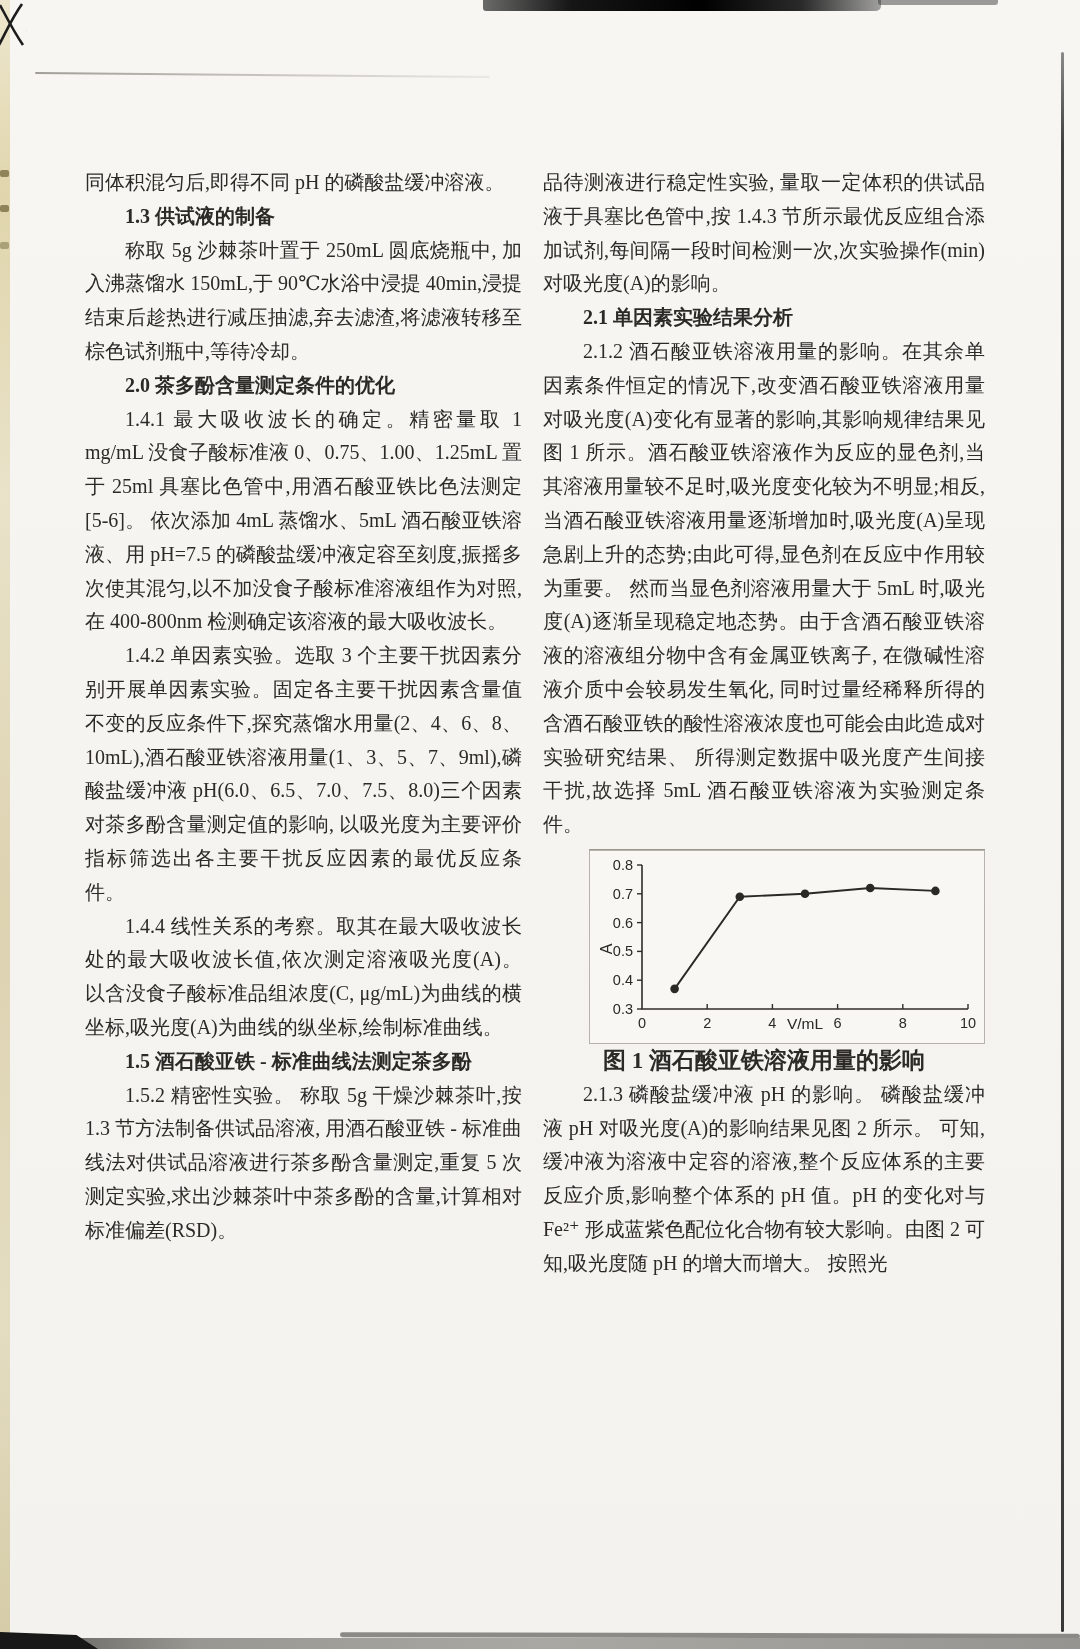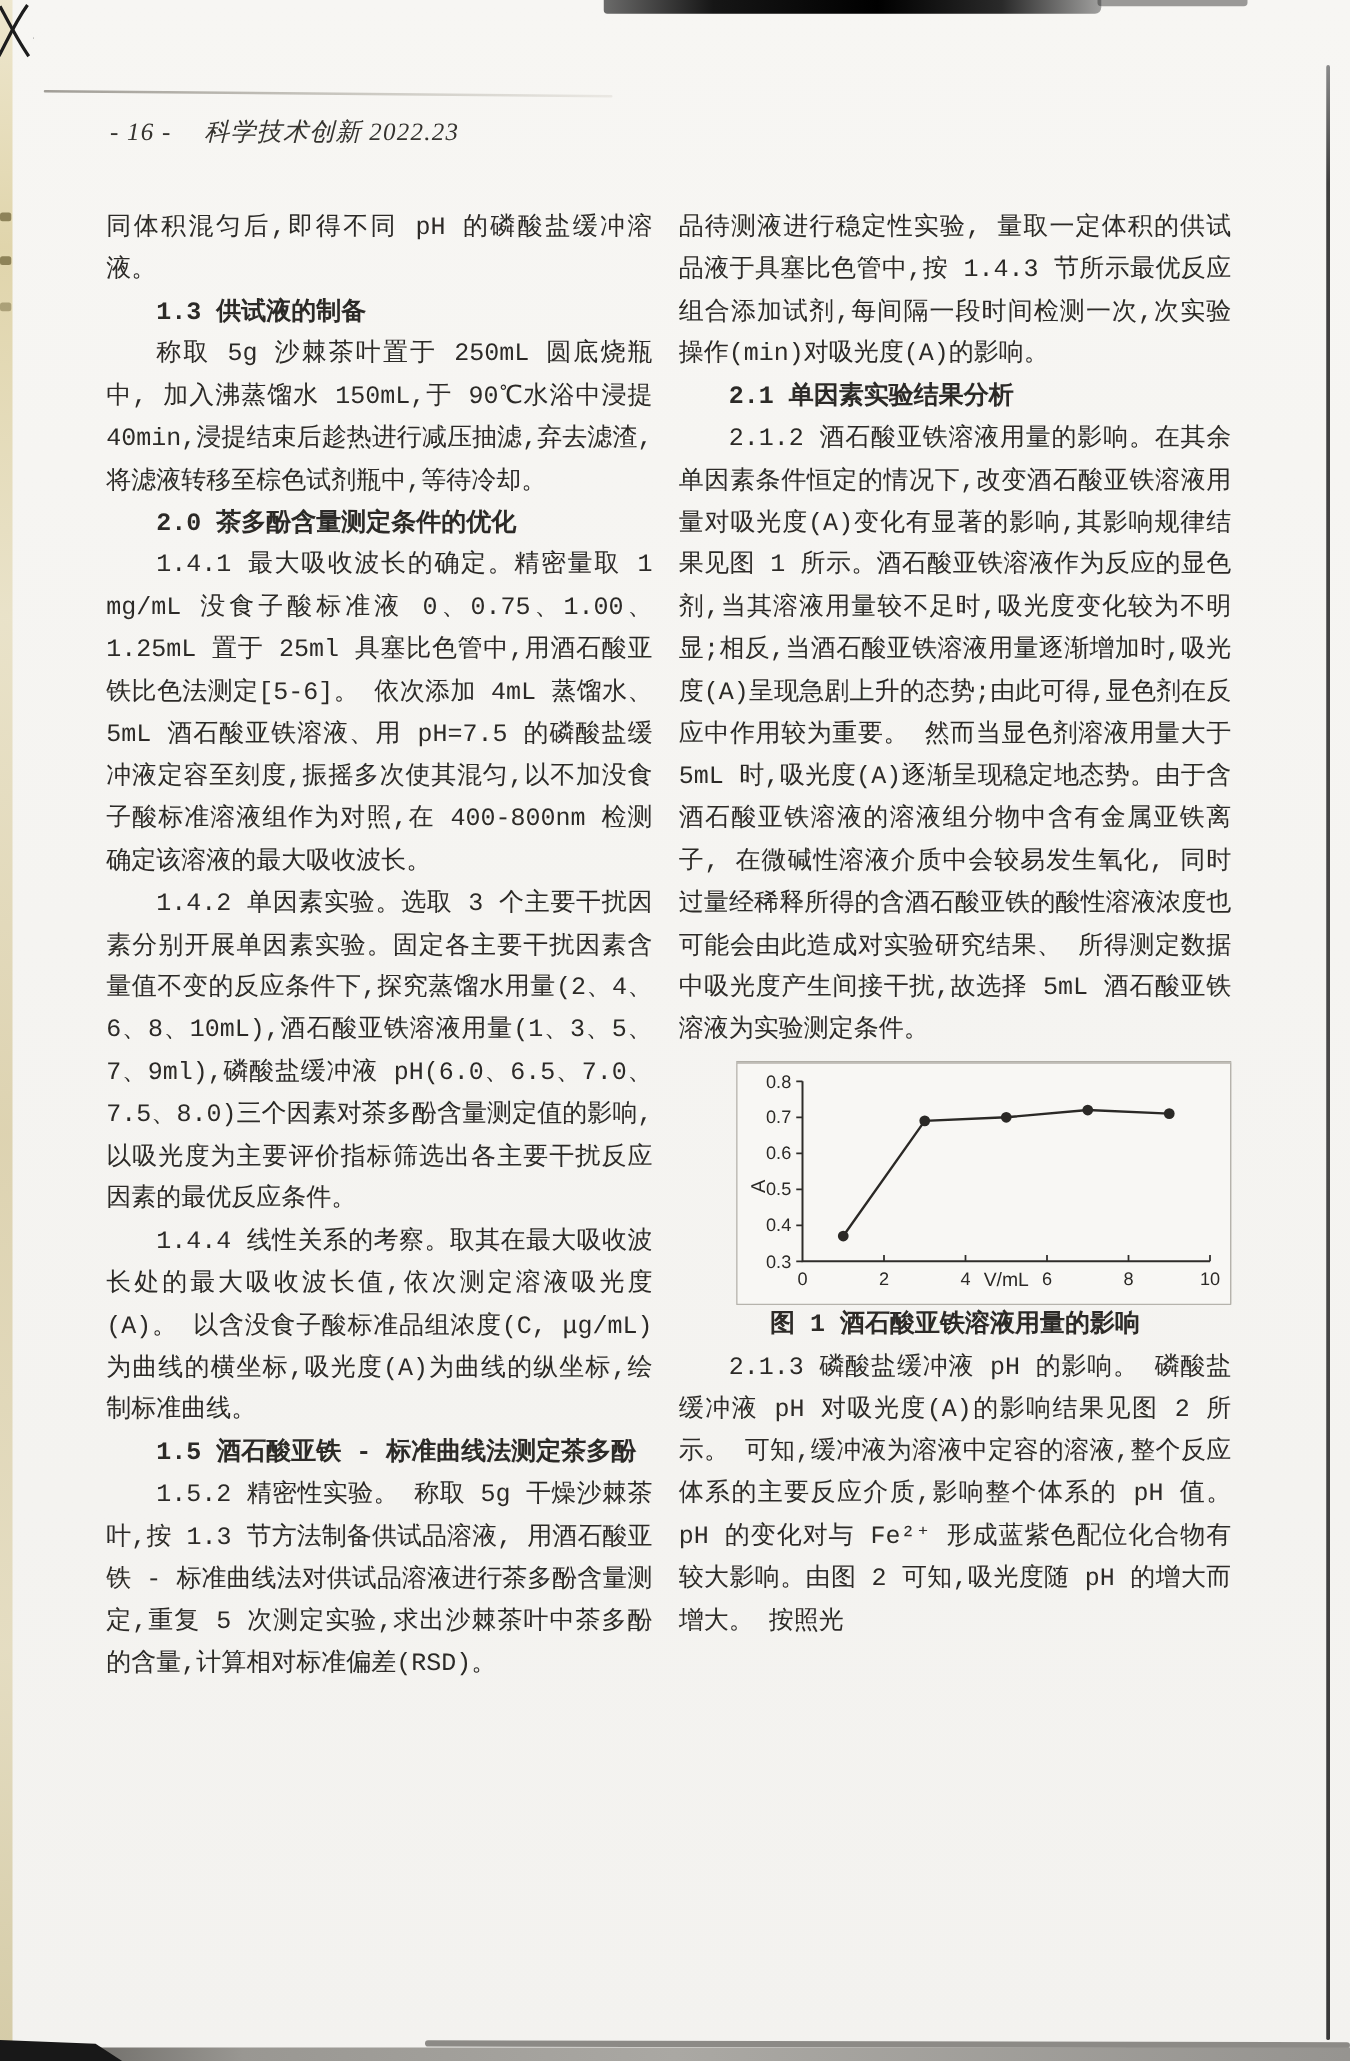--- a/index.html
+++ b/index.html
@@ -13,34 +13,34 @@
   .header{
     position:absolute;left:88px;top:92px;
     font-style:italic;font-size:20px;color:#35332f;letter-spacing:1px;
     white-space:nowrap;
   }
   .header .pageno{margin-right:26px;}
   .col{
     position:absolute;top:166px;font-size:20px;line-height:33.8px;
     text-align:justify;
   }
-  .col p{margin:0;text-indent:2em;font-family:Liberation Mono, monospace;}
+  .col p{margin:0;text-indent:2em;}
   .col p.noindent{text-indent:0;}
   .col p.heading{font-weight:bold;}
   .left-col{left:85px;width:437px;}
   .right-col{left:543px;width:442px;}
   .fig-box{
     width:394px;height:192px;margin:8px 0 0 46px;
     border:1px solid #b6b3ac;
     background:#f8f7f4;
     box-shadow:0 -1px 0 #9a978f;
     position:relative;
   }
   .fig-caption{
-    text-align:center;font-weight:bold;font-size:20px;
+    text-align:center;font-weight:bold;font-size:23px;
     margin-top:9px;margin-bottom:2px;text-indent:0 !important;
   }
   svg text{font-family:"Liberation Sans","DejaVu Sans",sans-serif;}
   
   .art{position:absolute;}
   .left-strip{
     left:0;top:0;width:10px;height:1649px;
     background:linear-gradient(180deg,#ece4c8 0%,#dccf9f 12%,#e7dfc2 30%,#d9cda6 55%,#e2d9ba 80%,#cfc49a 100%);
     opacity:.85;
   }
@@ -91,23 +91,20 @@
     <path d="M30,28 l9,2" stroke="#333" stroke-width="2" fill="none"></path>
   </svg>
   <div class="art pencil-line"></div>
   <div class="art top-band"></div>
   <div class="art top-band2"></div>
   <div class="art right-line"></div>
   <div class="art bottom-line"></div>
   <div class="art bottom-band"></div>
   <div class="art bottom-corner"></div>
 
-  <div class="header">
-    <span class="pageno">- 16 -</span><span>科学技术创新 2022.23</span>
-  </div>
 
   <div class="col left-col" id="left-paras">
       <p class="noindent">同体积混匀后,即得不同 pH 的磷酸盐缓冲溶液。</p>
       <p class="heading">1.3 供试液的制备</p>
       <p>称取 5g 沙棘茶叶置于 250mL 圆底烧瓶中, 加入沸蒸馏水 150mL,于 90℃水浴中浸提 40min,浸提结束后趁热进行减压抽滤,弃去滤渣,将滤液转移至棕色试剂瓶中,等待冷却。</p>
       <p class="heading">2.0 茶多酚含量测定条件的优化</p>
       <p>1.4.1 最大吸收波长的确定。精密量取 1 mg/mL 没食子酸标准液 0、0.75、1.00、1.25mL 置于 25ml 具塞比色管中,用酒石酸亚铁比色法测定[5-6]。 依次添加 4mL 蒸馏水、5mL 酒石酸亚铁溶液、用 pH=7.5 的磷酸盐缓冲液定容至刻度,振摇多次使其混匀,以不加没食子酸标准溶液组作为对照,在 400-800nm 检测确定该溶液的最大吸收波长。</p>
       <p>1.4.2 单因素实验。选取 3 个主要干扰因素分别开展单因素实验。固定各主要干扰因素含量值不变的反应条件下,探究蒸馏水用量(2、4、6、8、10mL),酒石酸亚铁溶液用量(1、3、5、7、9ml),磷酸盐缓冲液 pH(6.0、6.5、7.0、7.5、8.0)三个因素对茶多酚含量测定值的影响, 以吸光度为主要评价指标筛选出各主要干扰反应因素的最优反应条件。</p>
       <p>1.4.4 线性关系的考察。取其在最大吸收波长处的最大吸收波长值,依次测定溶液吸光度(A)。 以含没食子酸标准品组浓度(C, μg/mL)为曲线的横坐标,吸光度(A)为曲线的纵坐标,绘制标准曲线。</p>
       <p class="heading">1.5 酒石酸亚铁 - 标准曲线法测定茶多酚</p>

